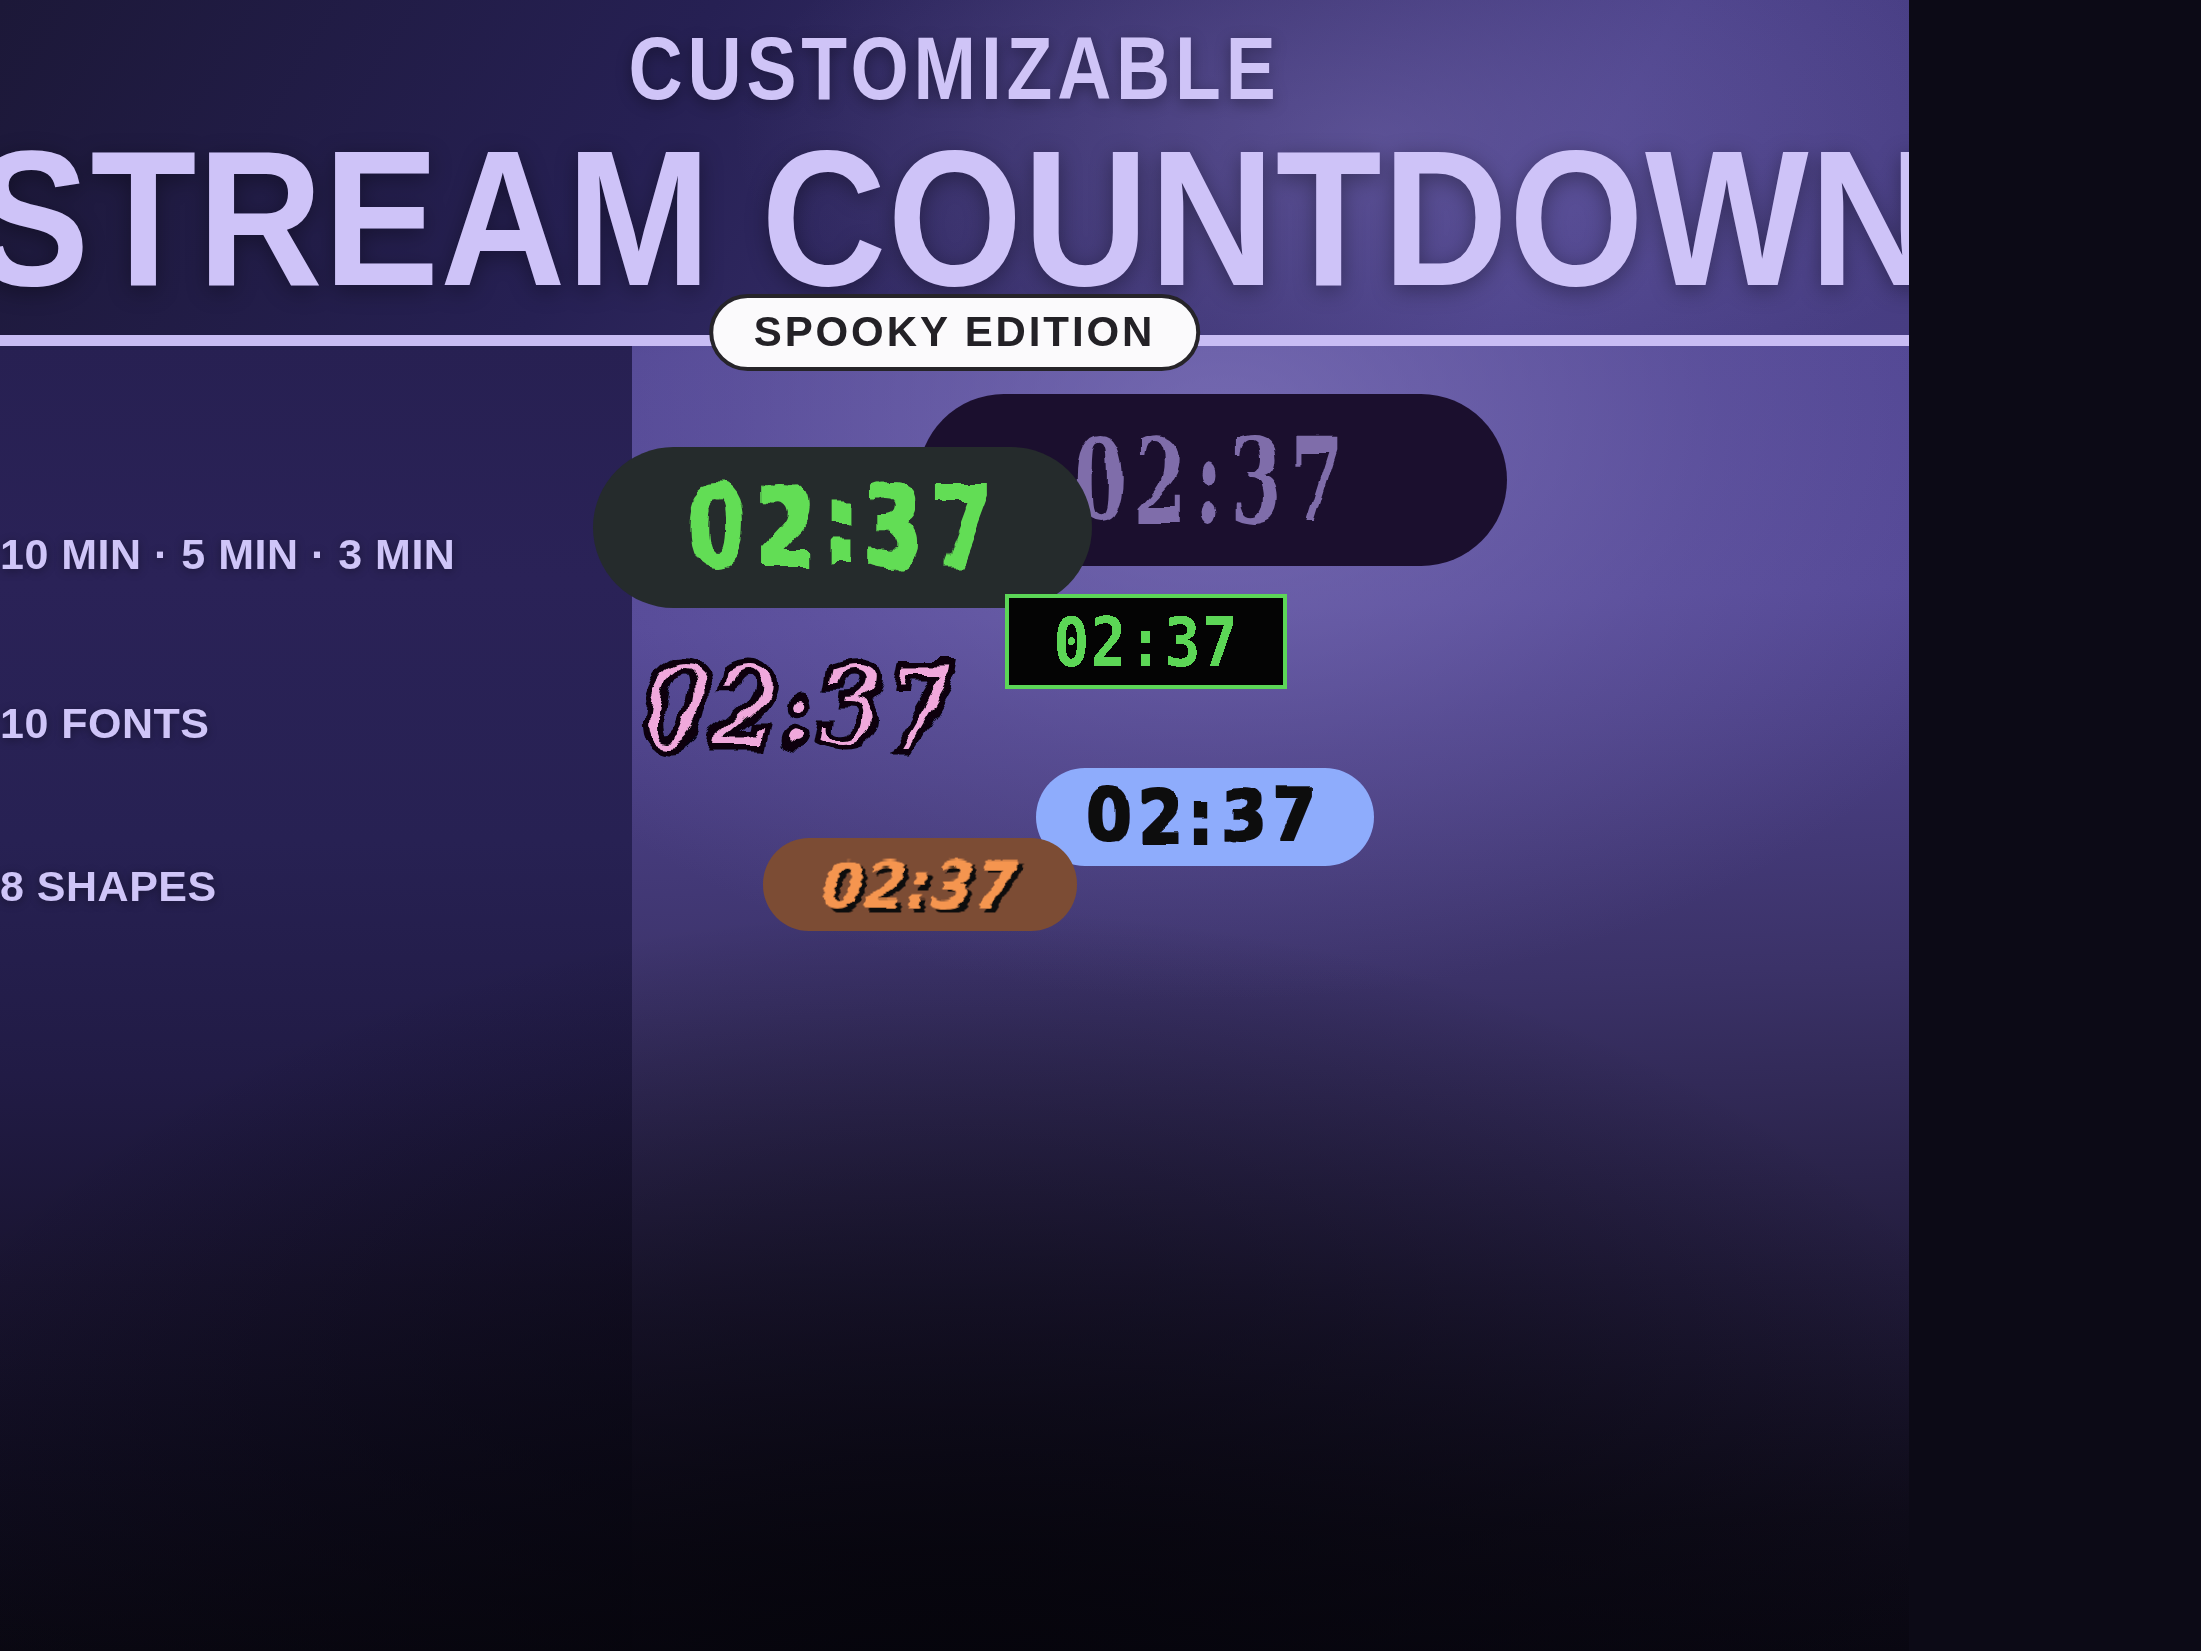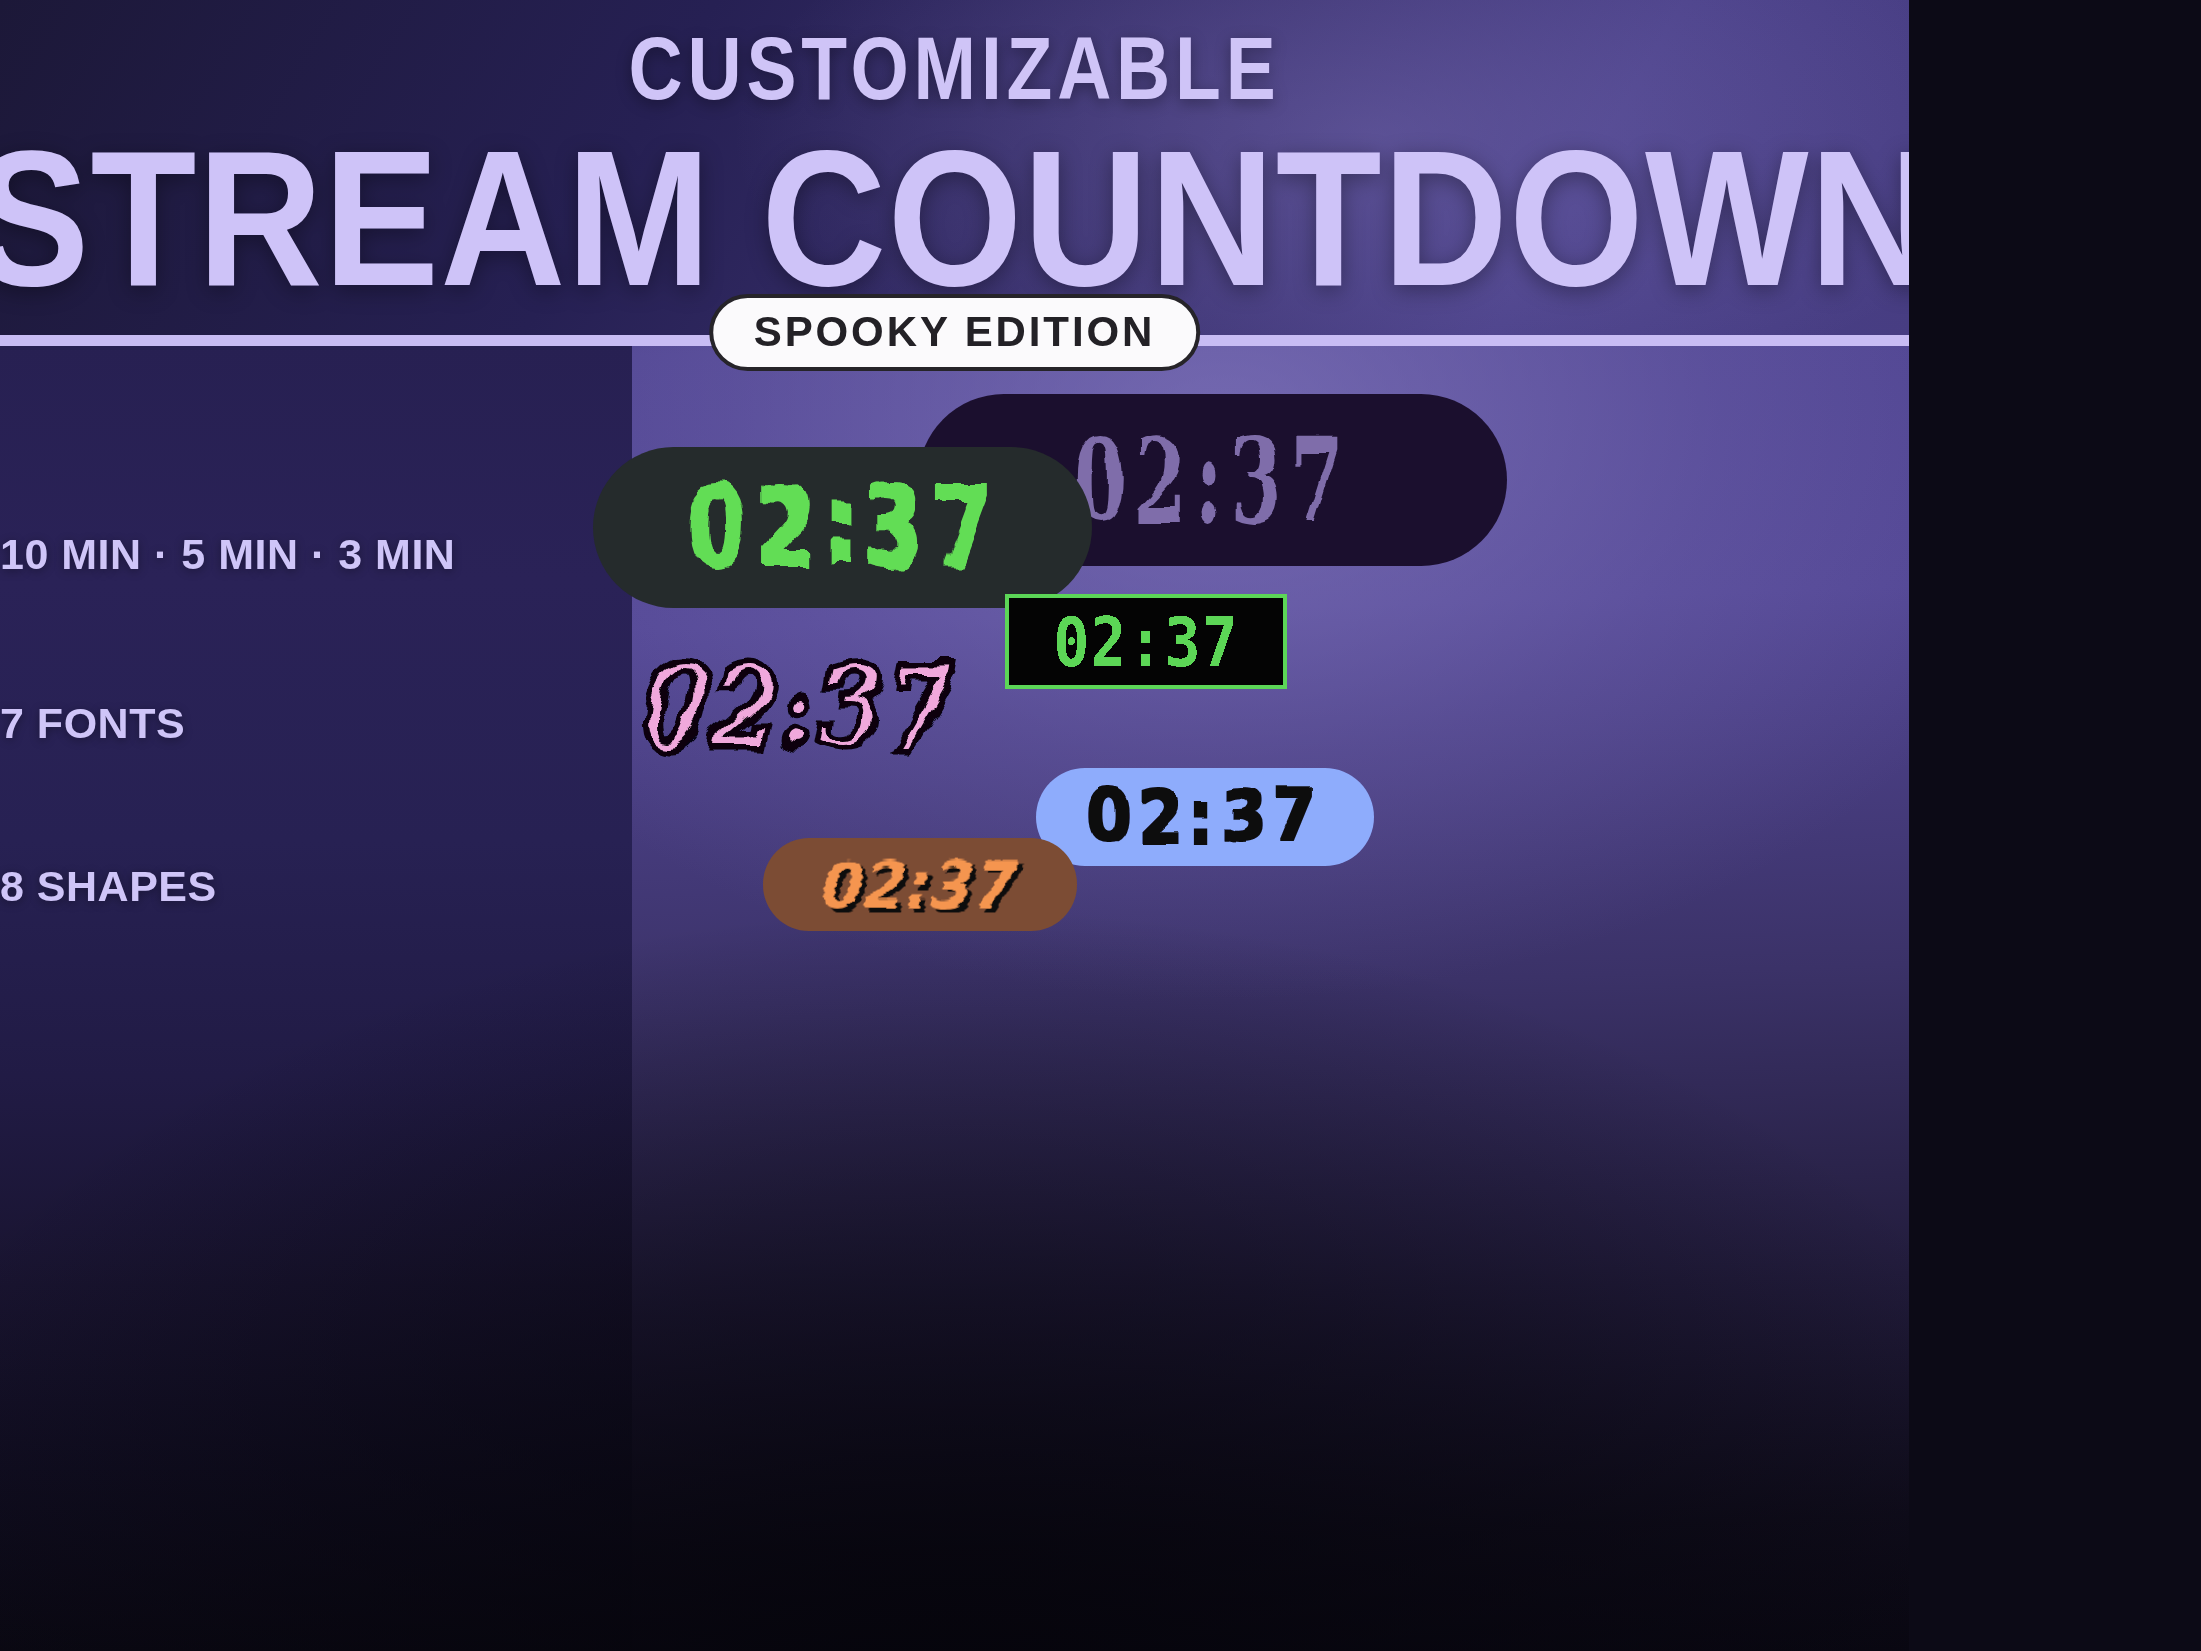--- a/index.html
+++ b/index.html
@@ -283,21 +283,21 @@
 
   <div class="header">
     <div class="kicker">CUSTOMIZABLE</div>
     <div class="headline">STREAM COUNTDOWN</div>
   </div>
   <div class="divider"></div>
   <div class="badge">SPOOKY EDITION</div>
 
   <div class="sidebar">
     <div class="feature f0">10 MIN · 5 MIN · 3 MIN</div>
-    <div class="feature f1">7 FONTS</div>
+    <div class="feature f1">10 FONTS</div>
     <div class="feature f2">8 SHAPES</div>
   </div>
 
   <div class="canvas">
 
     <div class="w w-gothic">
       <span class="gothic-text">02:37</span>
     </div>
 
     <div class="w w-slime">

